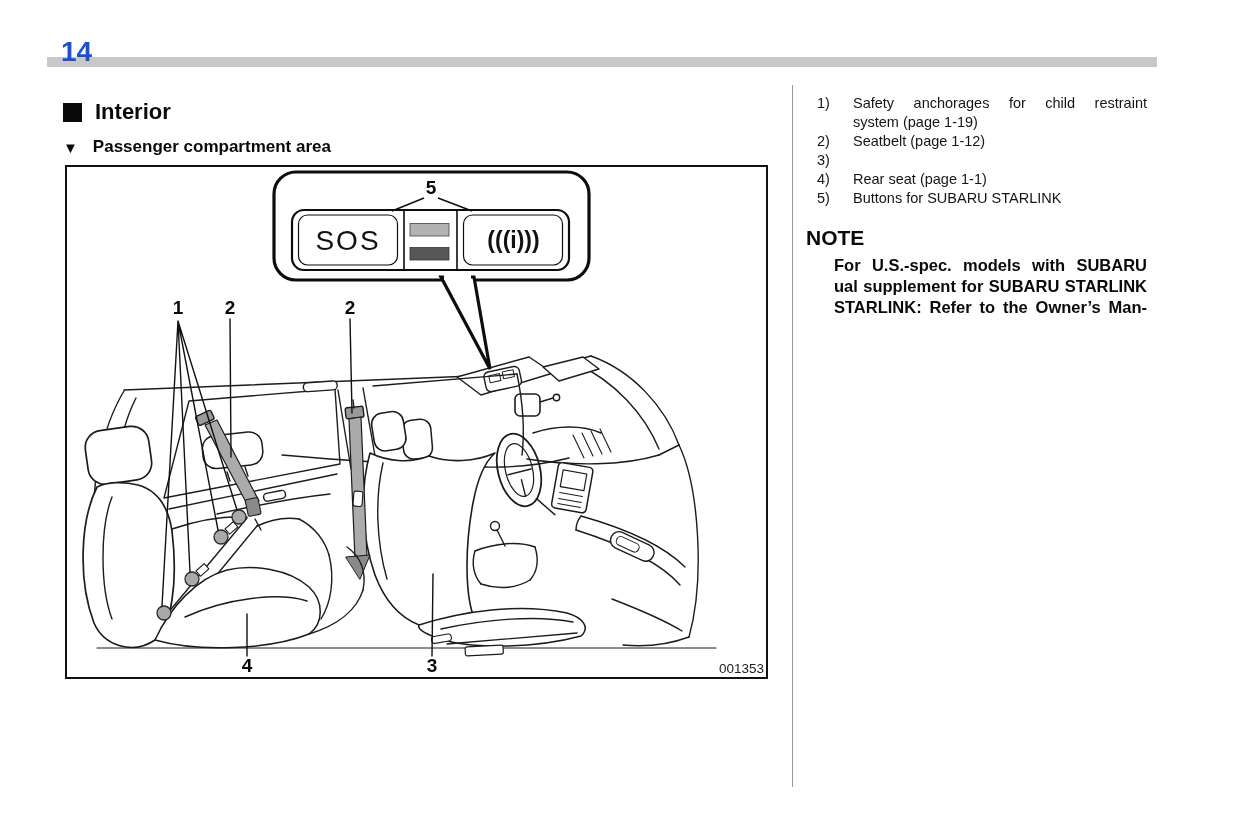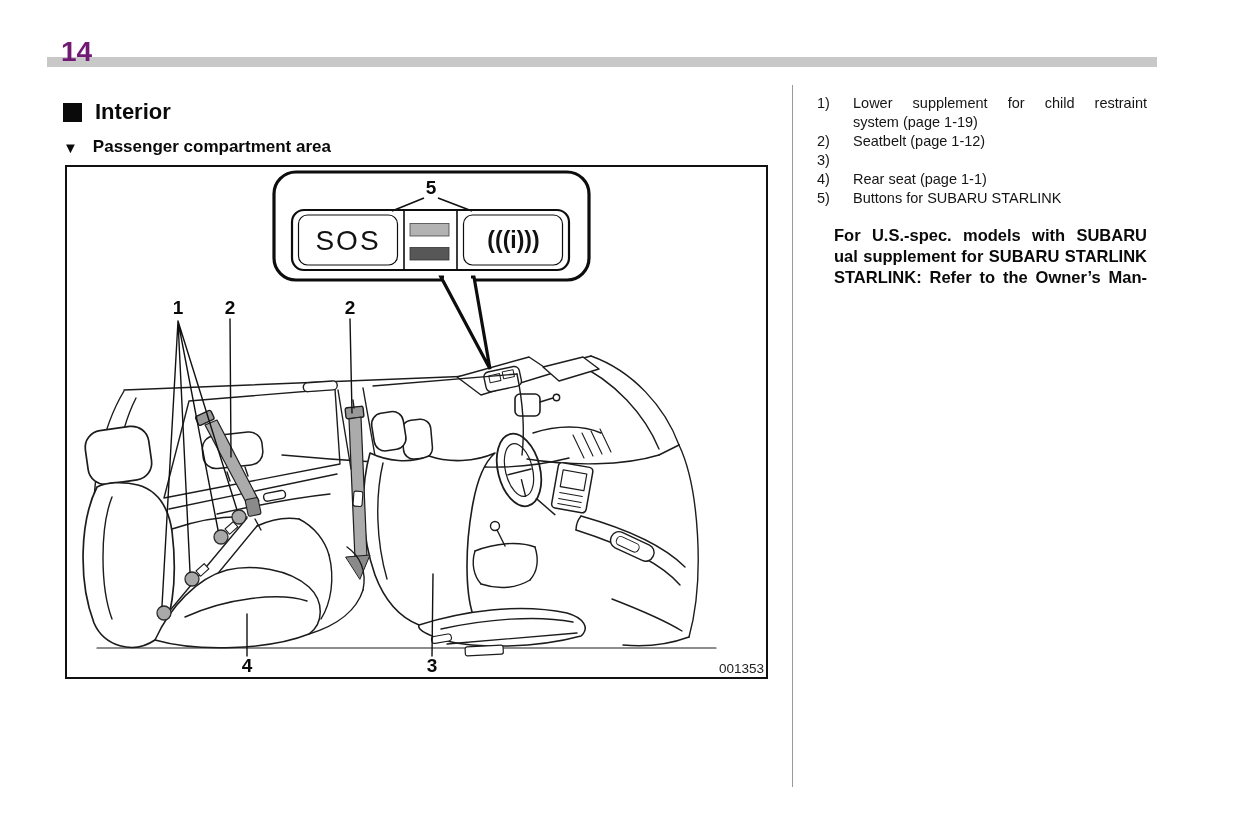--- a/index.html
+++ b/index.html
@@ -1,19 +1,19 @@
 <!DOCTYPE html>
 <html><head>
 <meta charset="utf-8">
 <style>
   html,body{margin:0;padding:0;background:#fff;}
   .page{position:relative;width:1241px;height:827px;background:#ffffff;overflow:hidden;
         font-family:"Liberation Sans",sans-serif;color:#111;}
   
-  .page-num{position:absolute;left:61px;top:36px;font-size:28px;font-weight:bold;color:#701a75;z-index:2;}
+  .page-num{position:absolute;left:61px;top:36px;font-size:28px;font-weight:bold;color:#1d4ed8;z-index:2;}
   .header-rule{position:absolute;left:47px;top:57px;width:1110px;height:10px;background:#c8c8c8;z-index:1;}
   
   .h1{position:absolute;left:63px;top:99px;display:flex;align-items:center;gap:13px;
       font-size:22px;font-weight:bold;color:#0a0a0a;}
   .h1 .sq{width:19px;height:19px;background:#0a0a0a;display:inline-block;}
   .h2{position:absolute;left:63px;top:137px;display:flex;align-items:center;gap:15px;
       font-size:17px;font-weight:bold;color:#0a0a0a;}
   .h2 .tri{font-size:15px;line-height:1;}
   
   .figure-box{position:absolute;left:65px;top:165px;width:703px;height:514px;
@@ -248,21 +248,21 @@
     </svg>
   </div>
 
   <div class="column-divider"></div>
 
   <div class="right-col">
     <ol class="legend">
       <li>
         <span class="num">1)</span>
         <span class="txt">
-          <span class="jl" style="display:block">Lower supplement for child restraint</span>
+          <span class="jl" style="display:block">Safety anchorages for child restraint</span>
           <span style="display:block">system (page 1-19)</span>
         </span>
       </li>
       <li>
         <span class="num">2)</span>
         <span class="txt">Seatbelt (page 1-12)</span>
       </li>
       <li>
         <span class="num">3)</span>
       </li>
@@ -270,20 +270,21 @@
         <span class="num">4)</span>
         <span class="txt">Rear seat (page 1-1)</span>
       </li>
       <li>
         <span class="num">5)</span>
         <span class="txt">Buttons for SUBARU STARLINK</span>
       </li>
     </ol>
 
     <div class="note">
+      <h3>NOTE</h3>
       <div class="body">
         <div class="jl">For U.S.-spec. models with SUBARU</div>
         <div class="jl">ual supplement for SUBARU STARLINK</div>
         <div class="jl">STARLINK: Refer to the Owner’s Man-</div>
       </div>
     </div>
   </div>
 
 </div>
 

